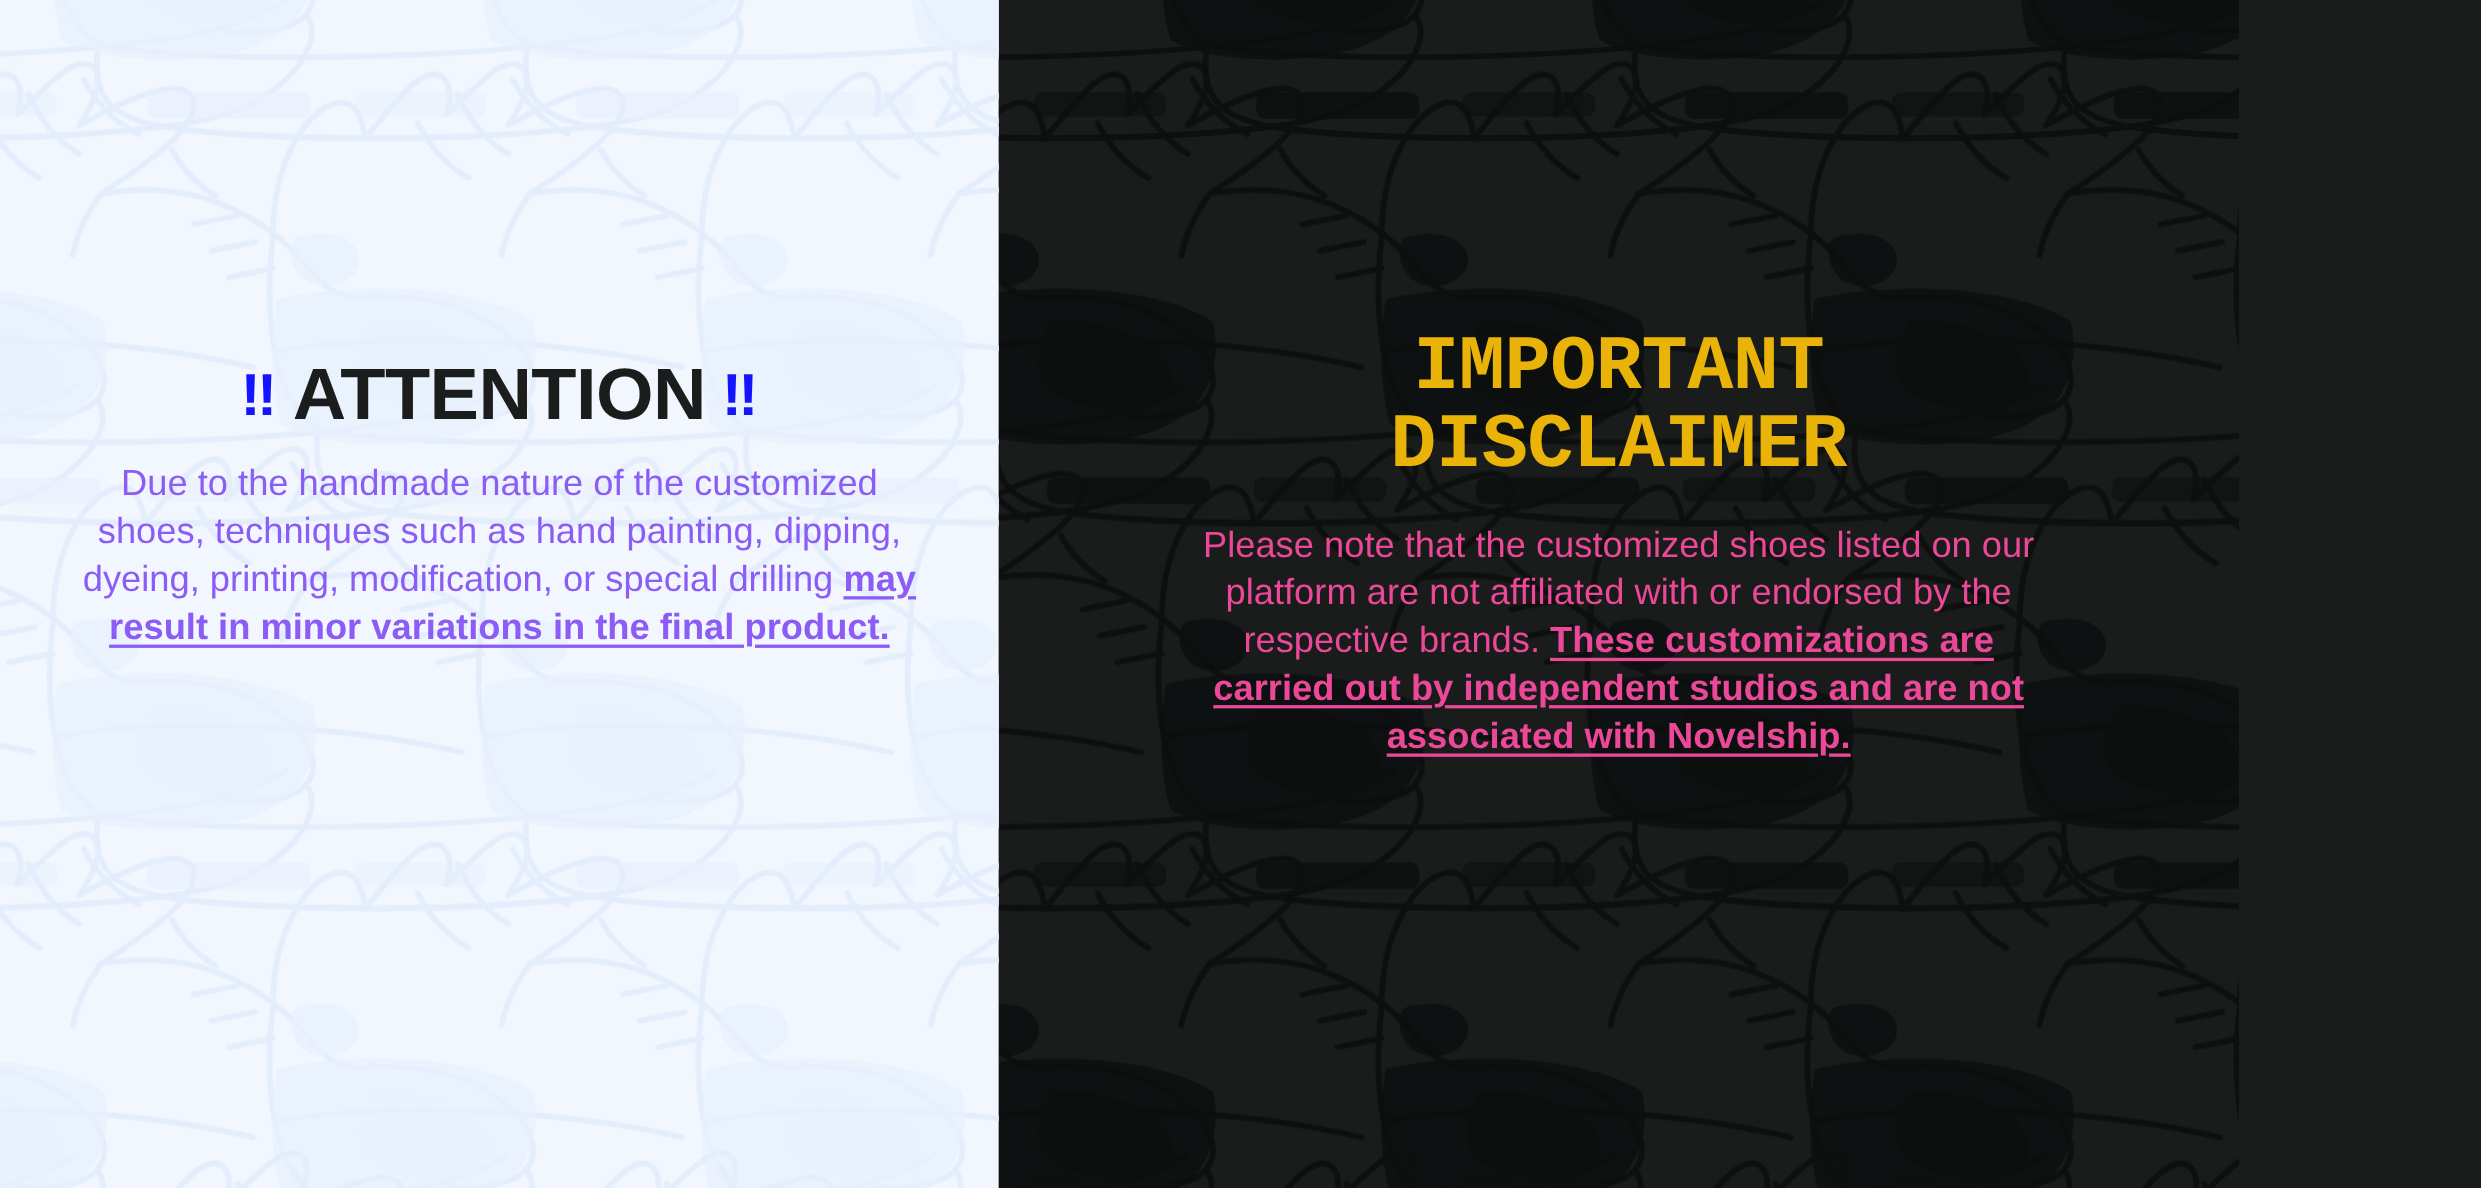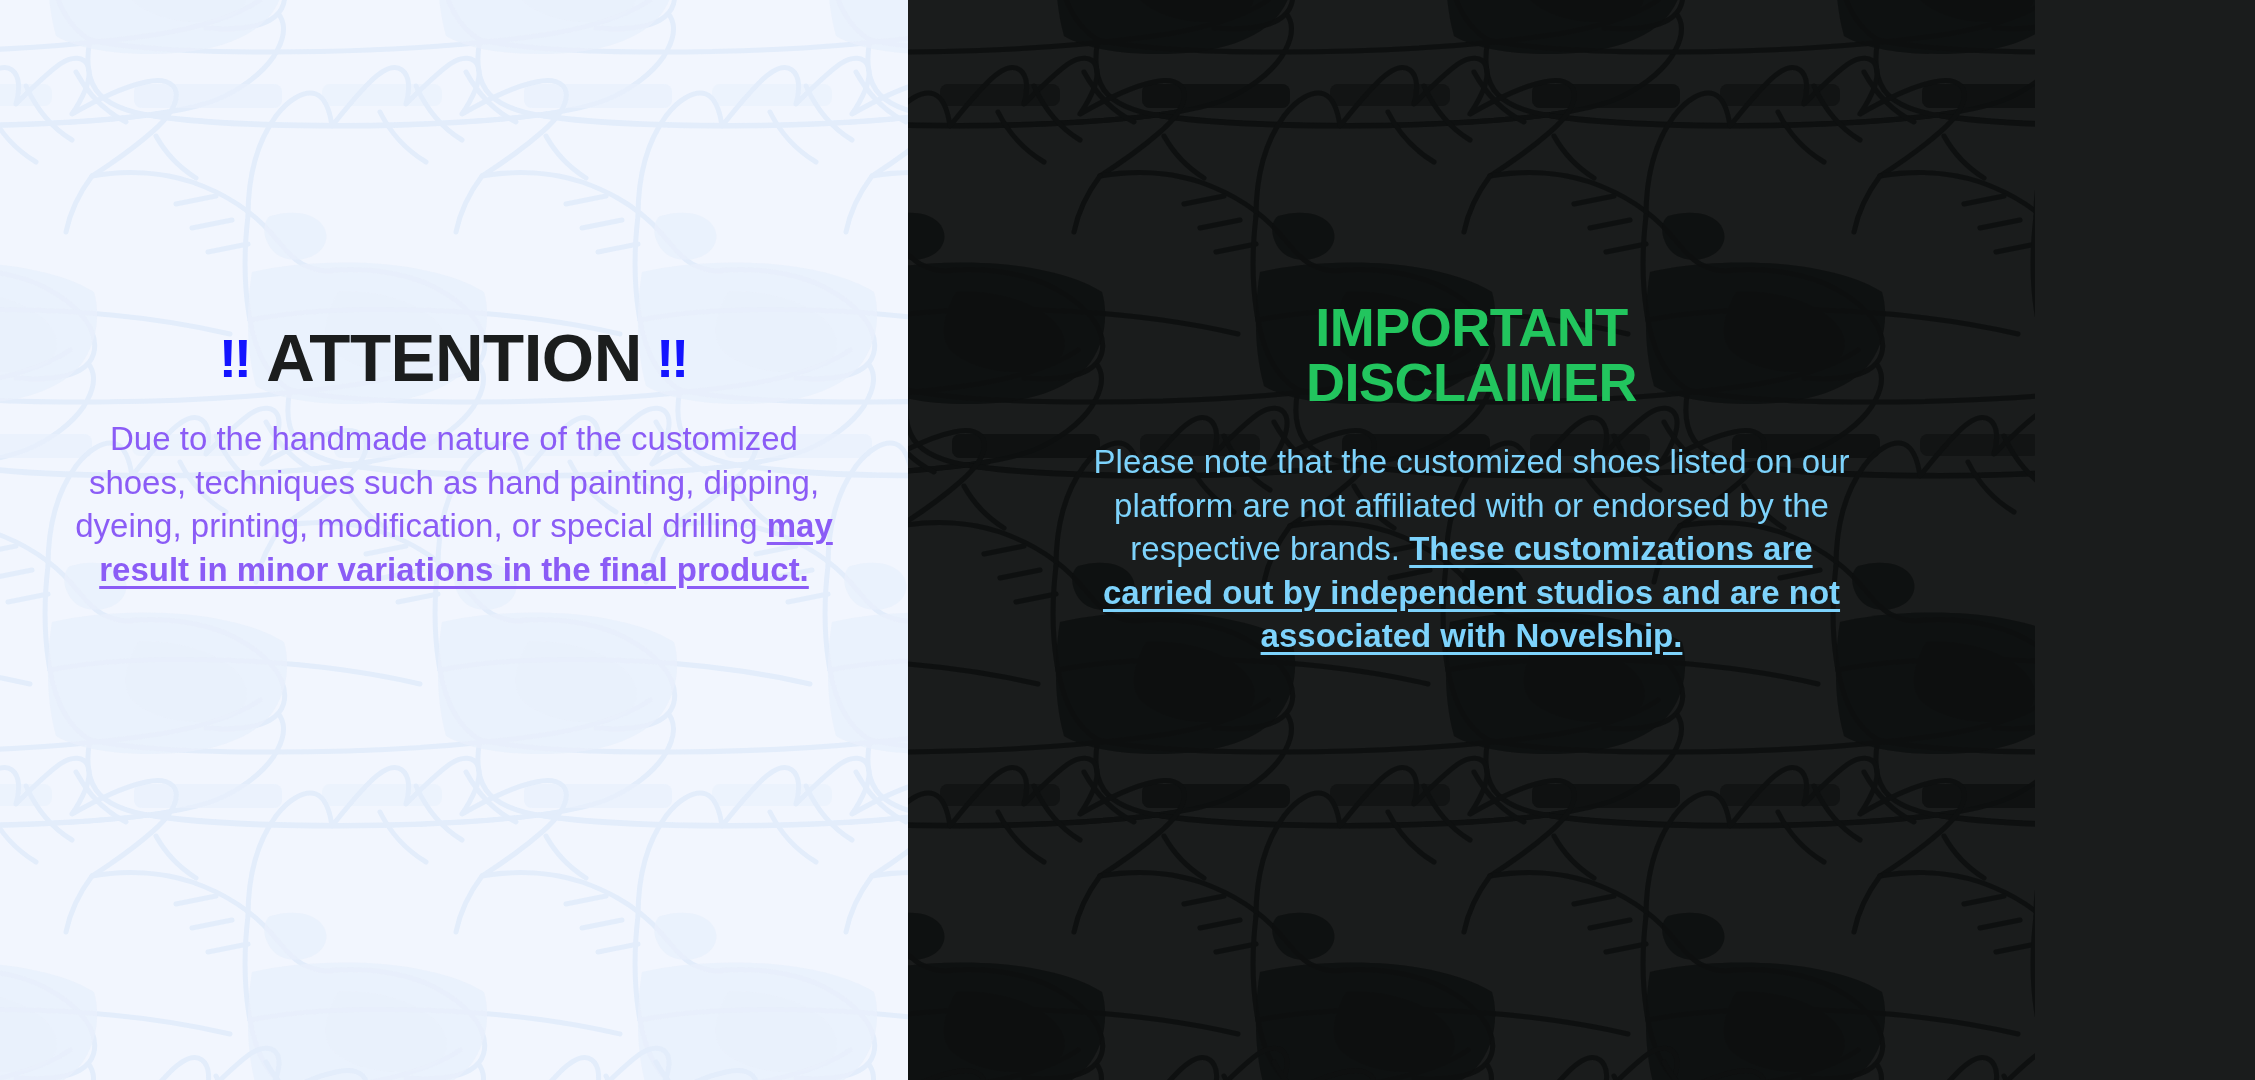--- a/index.html
+++ b/index.html
@@ -67,23 +67,24 @@
     letter-spacing: -0.5px;
     line-height: 1.0;
     font-stretch: condensed;
   }
   .headline-light {
     font-size: 66px;
     color: #1b1d1d;
     transform: scaleX(1.02);
   }
   .headline-dark {
-    font-size: 54px;
-    color: #22c55e;
+    font-size: 70px;
+    color: #eab308;
     line-height: 1.02;
+    font-family: Liberation Mono, monospace;
   }
   .bang {
     color: #1414ff;
     font-size: 54px;
     vertical-align: 4px;
     letter-spacing: 0px;
   }
   .bang-left { margin-right: 14px; }
   .bang-right { margin-left: 14px; }
 
@@ -92,21 +93,21 @@
     font-size: 33px;
     line-height: 1.32;
     font-weight: 400;
   }
   .body-light {
     color: #8b5cf6;
     margin-top: 26px;
     padding: 0 14px;
   }
   .body-dark {
-    color: #7dd3fc;
+    color: #ec4899;
     margin-top: 30px;
     padding: 0 6px;
   }
   .emph {
     font-weight: 700;
     text-decoration: underline;
     text-underline-offset: 5px;
     text-decoration-thickness: 2.5px;
   }
 </style>

